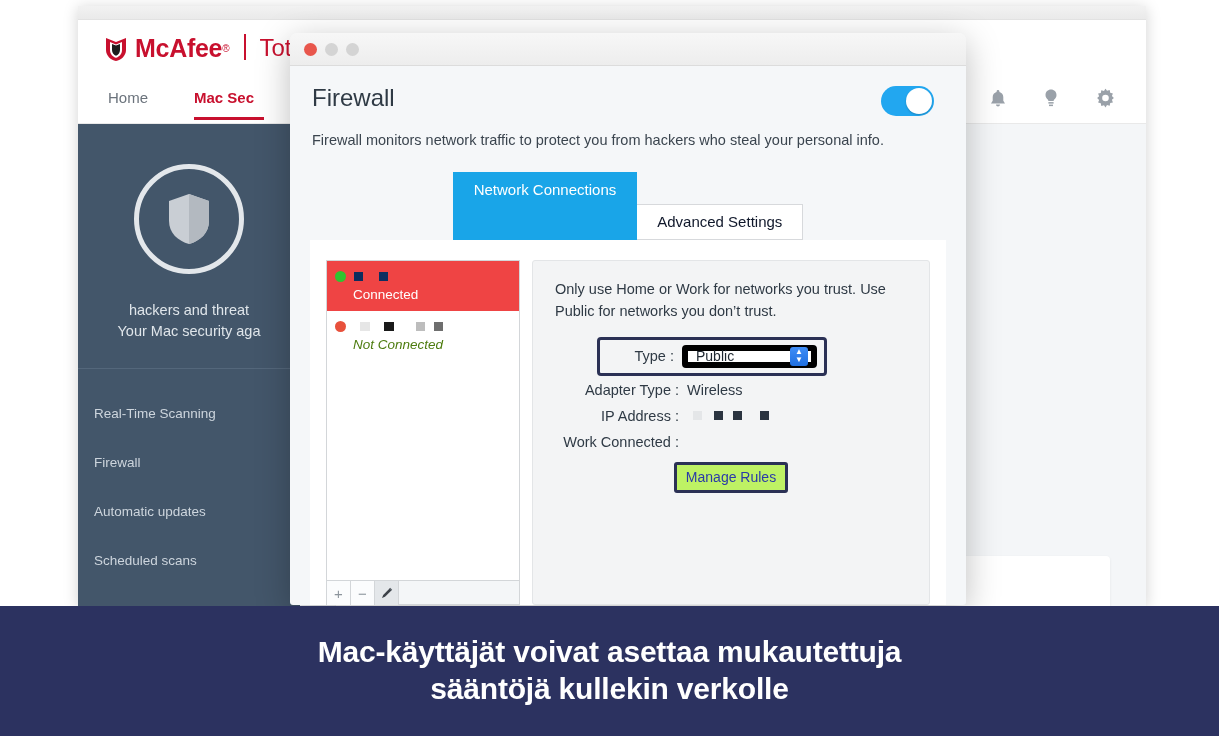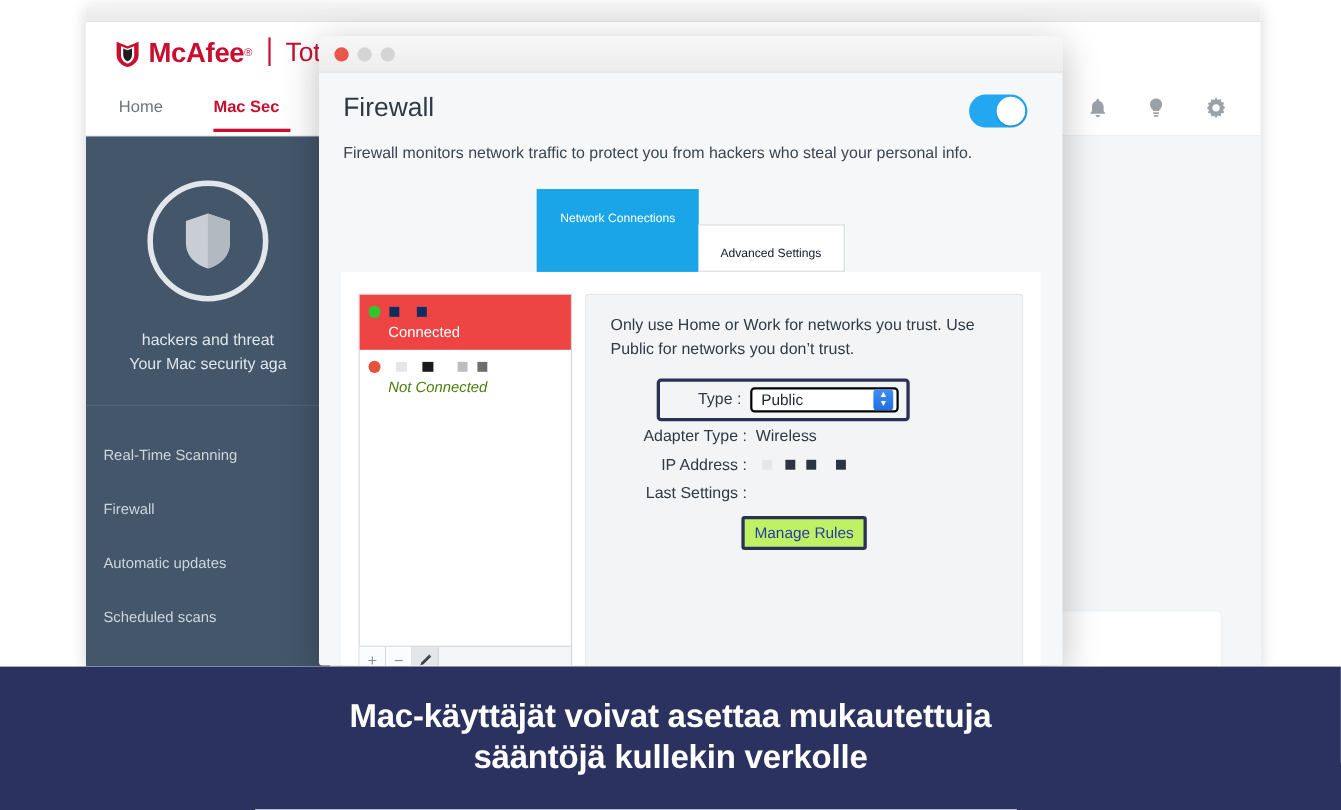--- a/index.html
+++ b/index.html
@@ -227,22 +227,22 @@
     background: #ffffff;
     box-shadow: 0 1px 2px rgba(0,0,0,0.2);
   }
 
   .fw-tabs {
     margin-top: 24px;
     display: flex;
     justify-content: center;
   }
   .fw-tab {
-    padding: 20px 20px 9px 20px;
-    font-size: 11px;
+    padding: 8px 20px 9px 20px;
+    font-size: 15px;
     cursor: pointer;
     border: 1px solid #d7d9dc;
   }
   .fw-tab.active {
     background: #19a5e8;
     color: #ffffff;
     border-color: #19a5e8;
   }
   .fw-tab.inactive {
     background: #ffffff;
@@ -359,21 +359,21 @@
     width: 78px;
     text-align: right;
     padding-right: 8px;
     font-size: 14.5px;
     color: #2f3a45;
   }
   .type-select {
     flex: 1;
     height: 23px;
     background: #ffffff;
-    border: 2px solid #000000;
+    border: 6px solid #000000;
     border-radius: 4px;
     display: flex;
     align-items: center;
     padding: 0 3px 0 8px;
     font-size: 14px;
     color: #1d2630;
     position: relative;
     cursor: pointer;
   }
   .stepper {
@@ -590,21 +590,21 @@
             <span class="dlabel">IP Address :</span>
             <span class="dvalue">
               <span class="blk" style="width:9px;height:9px;background:#e4e6e8;margin-left:6px;"></span>
               <span class="blk" style="width:9px;height:9px;background:#2b3440;margin-left:6px;"></span>
               <span class="blk" style="width:9px;height:9px;background:#2b3440;margin-left:4px;"></span>
               <span class="blk" style="width:9px;height:9px;background:#2b3440;margin-left:12px;"></span>
             </span>
           </div>
 
           <div class="drow">
-            <span class="dlabel">Last Settings :</span>
+            <span class="dlabel">Work Connected :</span>
             <span class="dvalue"></span>
           </div>
 
           <div class="manage-rules">Manage Rules</div>
         </div>
       </div>
 
     </div>
   </div>
 

